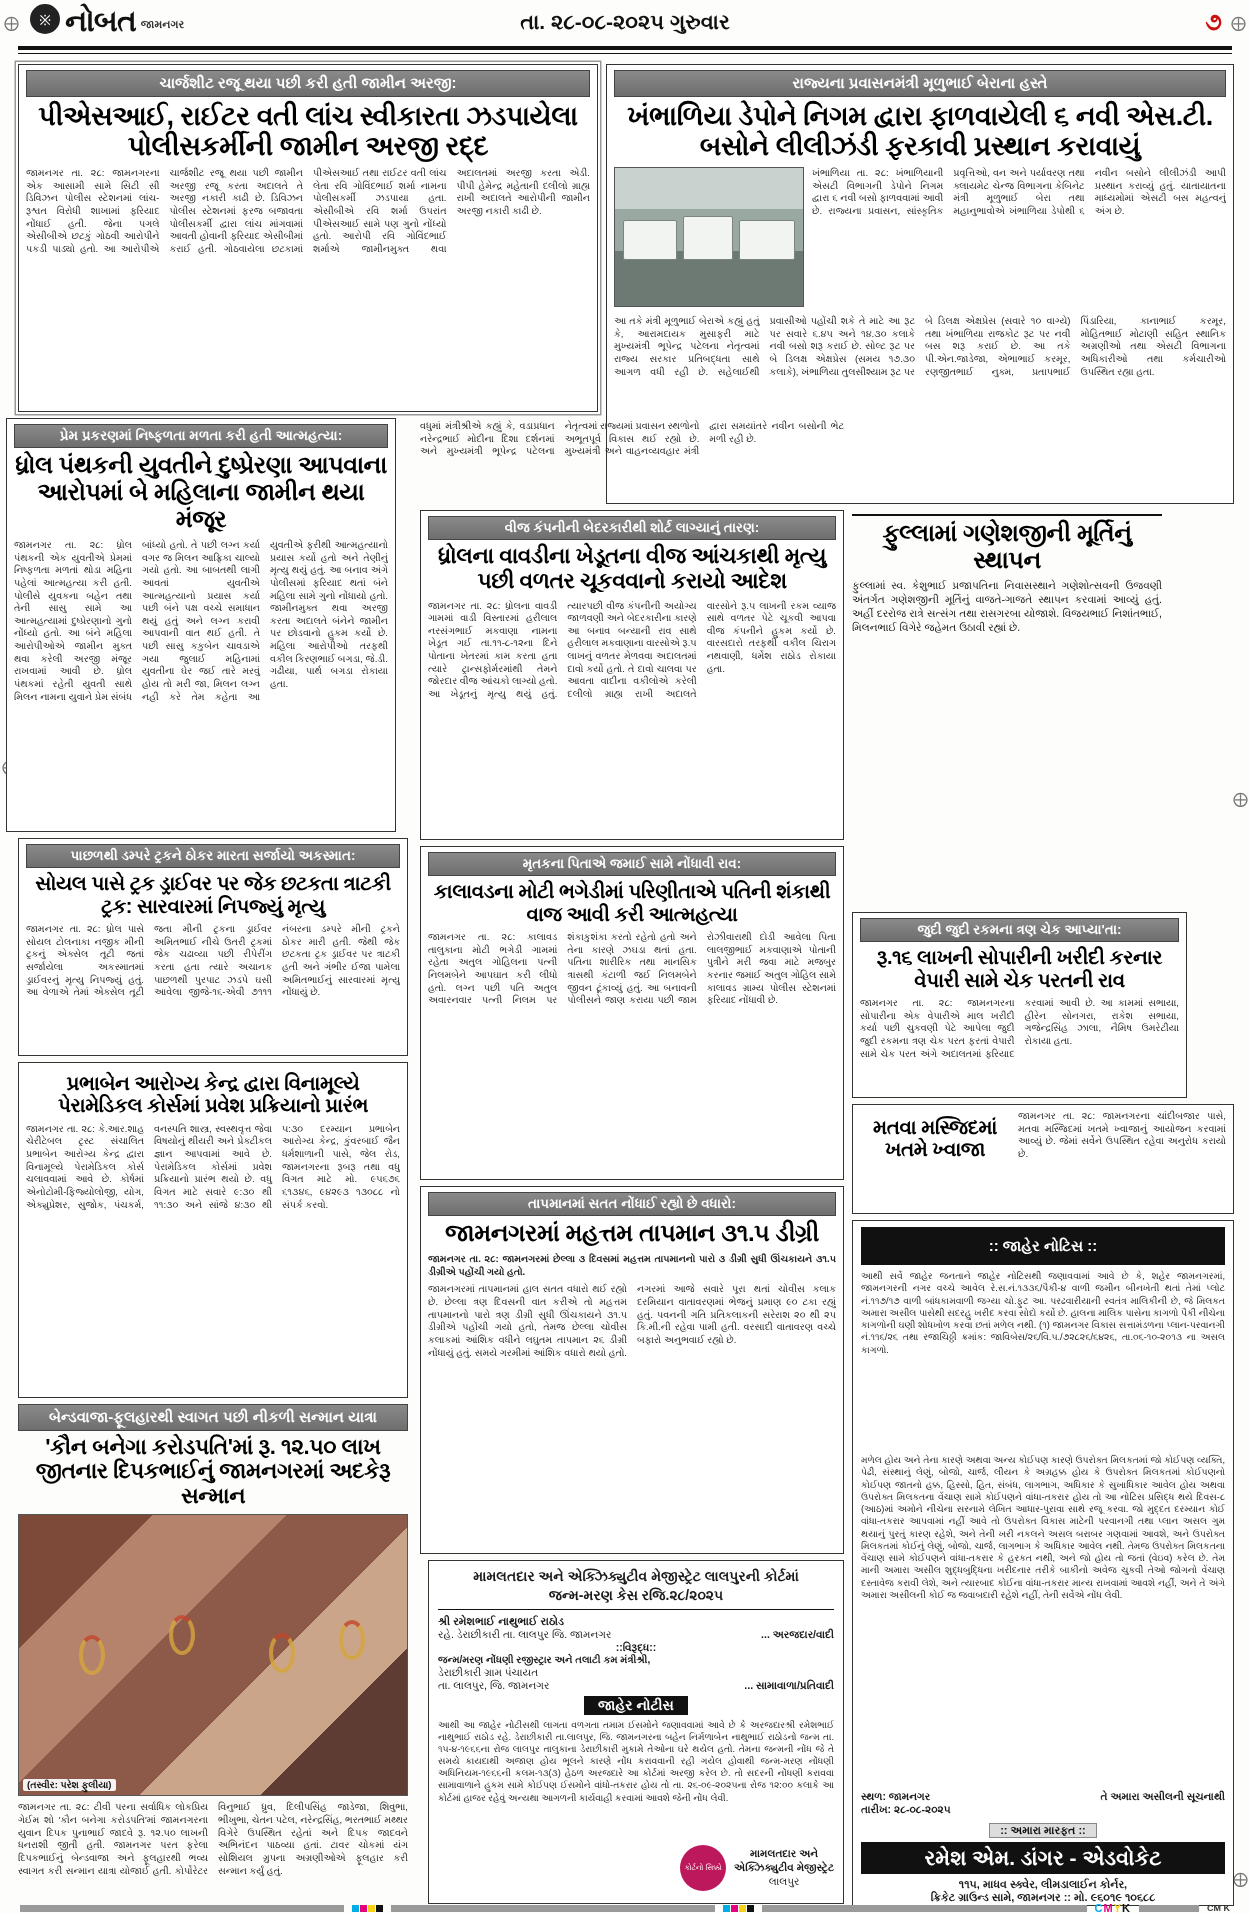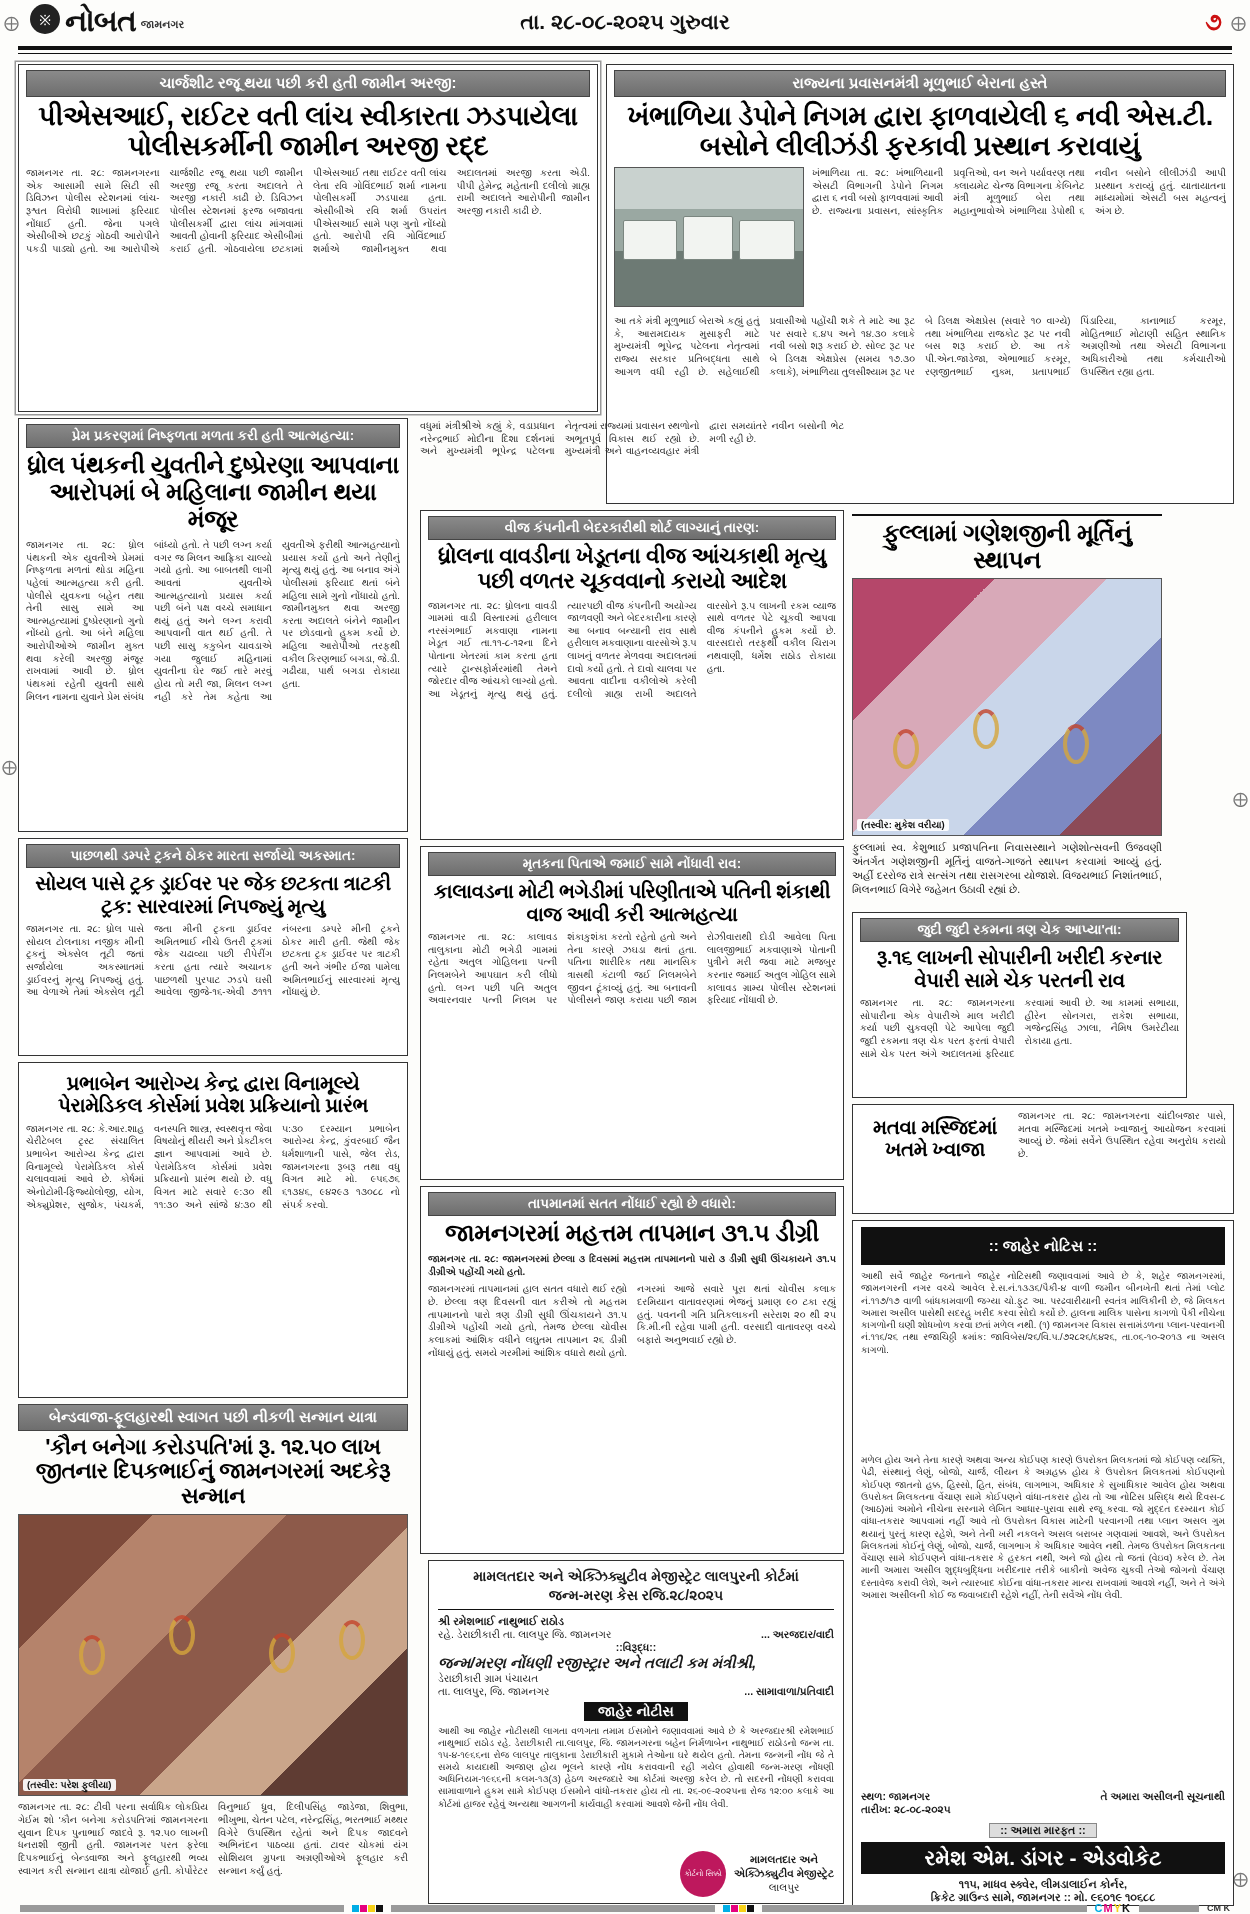--- a/index.html
+++ b/index.html
@@ -97,44 +97,38 @@
       <div class="photo ph-bus" style="width:190px;height:140px;flex:0 0 auto;">
         <div class="bus" style="left:8px;top:52px;width:54px;height:40px;"></div>
         <div class="bus" style="left:68px;top:48px;width:50px;height:44px;"></div>
         <div class="bus" style="left:124px;top:52px;width:56px;height:40px;"></div>
       </div>
       <div class="bd cols3" style="height:142px;flex:1;">ખંભાળિયા તા. ૨૮: ખંભાળિયાની એસટી વિભાગની ડેપોને નિગમ દ્વારા ૬ નવી બસો ફાળવવામાં આવી છે. રાજ્યના પ્રવાસન, સાંસ્કૃતિક પ્રવૃત્તિઓ, વન અને પર્યાવરણ તથા ક્લાયમેટ ચેન્જ વિભાગના કેબિનેટ મંત્રી મૂળુભાઈ બેરા તથા મહાનુભાવોએ ખંભાળિયા ડેપોથી ૬ નવીન બસોને લીલીઝંડી આપી પ્રસ્થાન કરાવ્યું હતું. યાતાયાતના માધ્યમોમાં એસટી બસ મહત્વનું અંગ છે.</div>
     </div>
     <div class="bd cols4" style="height:160px;margin-top:6px;">આ તકે મંત્રી મૂળુભાઈ બેરાએ કહ્યું હતું કે, આરામદાયક મુસાફરી માટે મુખ્યમંત્રી ભૂપેન્દ્ર પટેલના નેતૃત્વમાં રાજ્ય સરકાર પ્રતિબદ્ધતા સાથે આગળ વધી રહી છે. સહેલાઈથી પ્રવાસીઓ પહોંચી શકે તે માટે આ રૂટ પર સવારે ૬.૪૫ અને ૧૪.૩૦ કલાકે નવી બસો શરૂ કરાઈ છે. સોલ્ટ રૂટ પર બે ડિલક્ષ એક્ષપ્રેસ (સમય ૧૭.૩૦ કલાકે), ખંભાળિયા તુલસીશ્યામ રૂટ પર બે ડિલક્ષ એક્ષપ્રેસ (સવારે ૧૦ વાગ્યે) તથા ખંભાળિયા રાજકોટ રૂટ પર નવી બસ શરૂ કરાઈ છે. આ તકે પી.એન.જાડેજા, એભાભાઈ કરમૂર, રણજીતભાઈ નુક્મ, પ્રતાપભાઈ પિંડારિયા, કાનાભાઈ કરમૂર, મોહિતભાઈ મોટાણી સહિત સ્થાનિક અગ્રણીઓ તથા એસટી વિભાગના અધિકારીઓ તથા કર્મચારીઓ ઉપસ્થિત રહ્યા હતા.</div>
   </div>
 
-  <div class="box" style="left:18px;top:418px;width:390px;height:414px;">
+  <div class="box" style="left:6px;top:418px;width:390px;height:414px;">
     <div class="kicker sm">પ્રેમ પ્રકરણમાં નિષ્ફળતા મળતા કરી હતી આત્મહત્યા:</div>
     <div class="hl h24">ધ્રોલ પંથકની યુવતીને દુષ્પ્રેરણા આપવાના આરોપમાં બે મહિલાના જામીન થયા મંજૂર</div>
     <div class="bd cols3" style="height:300px;">જામનગર તા. ૨૮: ધ્રોલ પંથકની એક યુવતીએ પ્રેમમાં નિષ્ફળતા મળતાં થોડા મહિના પહેલાં આત્મહત્યા કરી હતી. પોલીસે યુવકના બહેન તથા તેની સાસુ સામે આ આત્મહત્યામાં દુષ્પ્રેરણાનો ગુનો નોંધ્યો હતો. આ બંને મહિલા આરોપીઓએ જામીન મુક્ત થવા કરેલી અરજી મંજૂર રાખવામાં આવી છે. ધ્રોલ પંથકમાં રહેતી યુવતી સાથે મિલન નામના યુવાને પ્રેમ સંબંધ બાંધ્યો હતો. તે પછી લગ્ન કર્યા વગર જ મિલન આફ્રિકા ચાલ્યો ગયો હતો. આ બાબતથી લાગી આવતાં યુવતીએ આત્મહત્યાનો પ્રયાસ કર્યા પછી બંને પક્ષ વચ્ચે સમાધાન થયું હતું અને લગ્ન કરાવી આપવાની વાત થઈ હતી. તે પછી સાસુ કકુબેન ચાવડાએ ગયા જુલાઈ મહિનામાં યુવતીના ઘેર જઈ તારે મરવું હોય તો મરી જા, મિલન લગ્ન નહી કરે તેમ કહેતા આ યુવતીએ ફરીથી આત્મહત્યાનો પ્રયાસ કર્યો હતો અને તેણીનું મૃત્યુ થયું હતું. આ બનાવ અંગે પોલીસમાં ફરિયાદ થતાં બંને મહિલા સામે ગુનો નોંધાયો હતો. જામીનમુક્ત થવા અરજી કરતા અદાલતે બંનેને જામીન પર છોડવાનો હુકમ કર્યો છે. મહિલા આરોપીઓ તરફથી વકીલ કિરણભાઈ બગડા, જે.ડી. ગઢીયા, પાર્થ બગડા રોકાયા હતા.</div>
   </div>
 
   <div style="position:absolute;left:420px;top:420px;width:424px;height:84px;">
     <div class="bd cols3" style="height:84px;">વધુમાં મંત્રીશ્રીએ કહ્યું કે, વડાપ્રધાન નરેન્દ્રભાઈ મોદીના દિશા દર્શનમાં અને મુખ્યમંત્રી ભૂપેન્દ્ર પટેલના નેતૃત્વમાં રાજ્યમાં પ્રવાસન સ્થળોનો અભૂતપૂર્વ વિકાસ થઈ રહ્યો છે. મુખ્યમંત્રી અને વાહનવ્યવહાર મંત્રી દ્વારા સમયાંતરે નવીન બસોની ભેટ મળી રહી છે.</div>
   </div>
 
   <div class="box" style="left:420px;top:510px;width:424px;height:330px;">
     <div class="kicker sm">વીજ કંપનીની બેદરકારીથી શોર્ટ લાગ્યાનું તારણ:</div>
     <div class="hl h22">ધ્રોલના વાવડીના ખેડૂતના વીજ આંચકાથી મૃત્યુ પછી વળતર ચૂકવવાનો કરાયો આદેશ</div>
     <div class="bd cols3" style="height:220px;">જામનગર તા. ૨૮: ધ્રોલના વાવડી ગામમાં વાડી વિસ્તારમાં હરીલાલ નરસંગભાઈ મકવાણા નામના ખેડૂત ગઈ તા.૧૧-૮-૧૨ના દિને પોતાના ખેતરમાં કામ કરતા હતા ત્યારે ટ્રાન્સફોર્મરમાંથી તેમને જોરદાર વીજ આંચકો લાગ્યો હતો. આ ખેડૂતનું મૃત્યુ થયું હતું. ત્યારપછી વીજ કંપનીની અયોગ્ય જાળવણી અને બેદરકારીના કારણે આ બનાવ બન્યાની રાવ સાથે હરીલાલ મકવાણાના વારસોએ રૂ.૫ લાખનું વળતર મેળવવા અદાલતમાં દાવો કર્યો હતો. તે દાવો ચાલવા પર આવતા વાદીના વકીલોએ કરેલી દલીલો ગ્રાહ્ય રાખી અદાલતે વારસોને રૂ.૫ લાખની રકમ વ્યાજ સાથે વળતર પેટે ચૂકવી આપવા વીજ કંપનીને હુકમ કર્યો છે. વારસદારો તરફથી વકીલ ચિરાગ નથવાણી, ધર્મેશ રાઠોડ રોકાયા હતા.</div>
   </div>
 
   <div style="position:absolute;left:852px;top:514px;width:310px;height:392px;border-top:2.5px solid #111;padding-top:4px;">
     <div class="hl h24" style="margin:0 0 4px;">ફુલ્લામાં ગણેશજીની મૂર્તિનું સ્થાપન</div>
-    <div class="photo ph-ganesh" style="width:100%;height:258px;">
-      <div class="garland" style="left:40px;top:150px;"></div>
-      <div class="garland" style="left:120px;top:130px;"></div>
-      <div class="garland" style="left:210px;top:145px;"></div>
-      <div class="credit-chip">(તસ્વીર: મુકેશ વરીયા)</div>
-    </div>
     <div class="cap">ફુલ્લામાં સ્વ. કેશુભાઈ પ્રજાપતિના નિવાસસ્થાને ગણેશોત્સવની ઉજવણી અંતર્ગત ગણેશજીની મૂર્તિનું વાજતે-ગાજતે સ્થાપન કરવામાં આવ્યું હતું. અહીં દરરોજ રાત્રે સત્સંગ તથા રાસગરબા યોજાશે. વિજયભાઈ નિશાંતભાઈ, મિલનભાઈ વિગેરે જહેમત ઉઠાવી રહ્યાં છે.</div>
   </div>
 
   <div class="box" style="left:420px;top:846px;width:424px;height:334px;">
     <div class="kicker sm">મૃતકના પિતાએ જમાઈ સામે નોંધાવી રાવ:</div>
     <div class="hl h20">કાલાવડના મોટી ભગેડીમાં પરિણીતાએ પતિની શંકાથી વાજ આવી કરી આત્મહત્યા</div>
     <div class="bd cols3" style="height:232px;">જામનગર તા. ૨૮: કાલાવડ તાલુકાના મોટી ભગેડી ગામમાં રહેતા અતુલ ગોહિલના પત્ની નિલમબેને આપઘાત કરી લીધો હતો. લગ્ન પછી પતિ અતુલ અવારનવાર પત્ની નિલમ પર શંકાકુશંકા કરતો રહેતો હતો અને તેના કારણે ઝઘડા થતાં હતા. પતિના શારીરિક તથા માનસિક ત્રાસથી કંટાળી જઈ નિલમબેને જીવન ટૂંકાવ્યું હતું. આ બનાવની પોલીસને જાણ કરાયા પછી જામ રોઝીવારાથી દોડી આવેલા પિતા લાલજીભાઈ મકવાણાએ પોતાની પુત્રીને મરી જવા માટે મજબુર કરનાર જમાઈ અતુલ ગોહિલ સામે કાલાવડ ગ્રામ્ય પોલીસ સ્ટેશનમાં ફરિયાદ નોંધાવી છે.</div>
   </div>
 
   <div class="box" style="left:18px;top:838px;width:390px;height:218px;">
@@ -200,21 +194,21 @@
     <div class="ln-title">
       <span>મામલતદાર અને એક્ઝિક્યુટીવ મેજીસ્ટ્રેટ લાલપુરની કોર્ટમાં</span><br>
       <span>જન્મ-મરણ કેસ રજિ.૨૮/૨૦૨૫</span>
     </div>
     <div style="font-weight:bold;font-size:11px;">શ્રી રમેશભાઈ નાથુભાઈ રાઠોડ</div>
     <div class="ln-row">
       <span>રહે. ડેરાછીકારી તા. લાલપુર જિ. જામનગર</span>
       <span style="font-weight:bold;">... અરજદાર/વાદી</span>
     </div>
     <div style="text-align:center;font-weight:bold;font-size:10.5px;">::વિરૂદ્ધ::</div>
-    <div style="font-weight:bold;font-size:15px;font-style:italic;">જન્મ/મરણ નોંધણી રજીસ્ટ્રાર અને તલાટી કમ મંત્રીશ્રી,</div>
+    <div style="font-weight:bold;font-size:10px;">જન્મ/મરણ નોંધણી રજીસ્ટ્રાર અને તલાટી કમ મંત્રીશ્રી,</div>
     <div style="font-size:10.5px;">ડેરાછીકારી ગ્રામ પંચાયત</div>
     <div class="ln-row">
       <span>તા. લાલપુર, જિ. જામનગર</span>
       <span style="font-weight:bold;">... સામાવાળા/પ્રતિવાદી</span>
     </div>
     <div style="text-align:center;margin:4px 0;"><span class="blackbar" style="display:inline-block;font-size:14px;padding:1px 14px;">જાહેર નોટીસ</span></div>
     <div class="bd" style="font-size:9.2px;height:122px;">આથી આ જાહેર નોટીસથી લાગતા વળગતા તમામ ઈસમોને જણાવવામાં આવે છે કે અરજદારશ્રી રમેશભાઈ નાથુભાઈ રાઠોડ રહે. ડેરાછીકારી તા.લાલપુર, જિ. જામનગરના બહેન નિર્મળાબેન નાથુભાઈ રાઠોડનો જન્મ તા. ૧૫-૪-૧૯૬૬ના રોજ લાલપુર તાલુકાના ડેરાછીકારી મુકામે તેઓના ઘરે થયેલ હતો. તેમના જન્મની નોંધ જે તે સમયે કાયદાથી અજાણ હોય ભૂલને કારણે નોંધ કરાવવાની રહી ગયેલ હોવાથી જન્મ-મરણ નોંધણી અધિનિયમ-૧૯૬૬ની કલમ-૧૩(૩) હેઠળ અરજદારે આ કોર્ટમાં અરજી કરેલ છે. તો સદરની નોંધણી કરાવવા સામાવાળાને હુકમ સામે કોઈપણ ઈસમોને વાંધો-તકરાર હોય તો તા. ૨૬-૦૯-૨૦૨૫ના રોજ ૧૨:૦૦ કલાકે આ કોર્ટમાં હાજર રહેવું અન્યથા આગળની કાર્યવાહી કરવામાં આવશે જેની નોંધ લેવી.</div>
     <div style="display:flex;justify-content:flex-end;align-items:center;gap:8px;margin-top:4px;">
       <div class="seal">કોર્ટનો સિક્કો</div>
       <div style="text-align:center;font-weight:bold;font-size:10.5px;line-height:1.3;">

